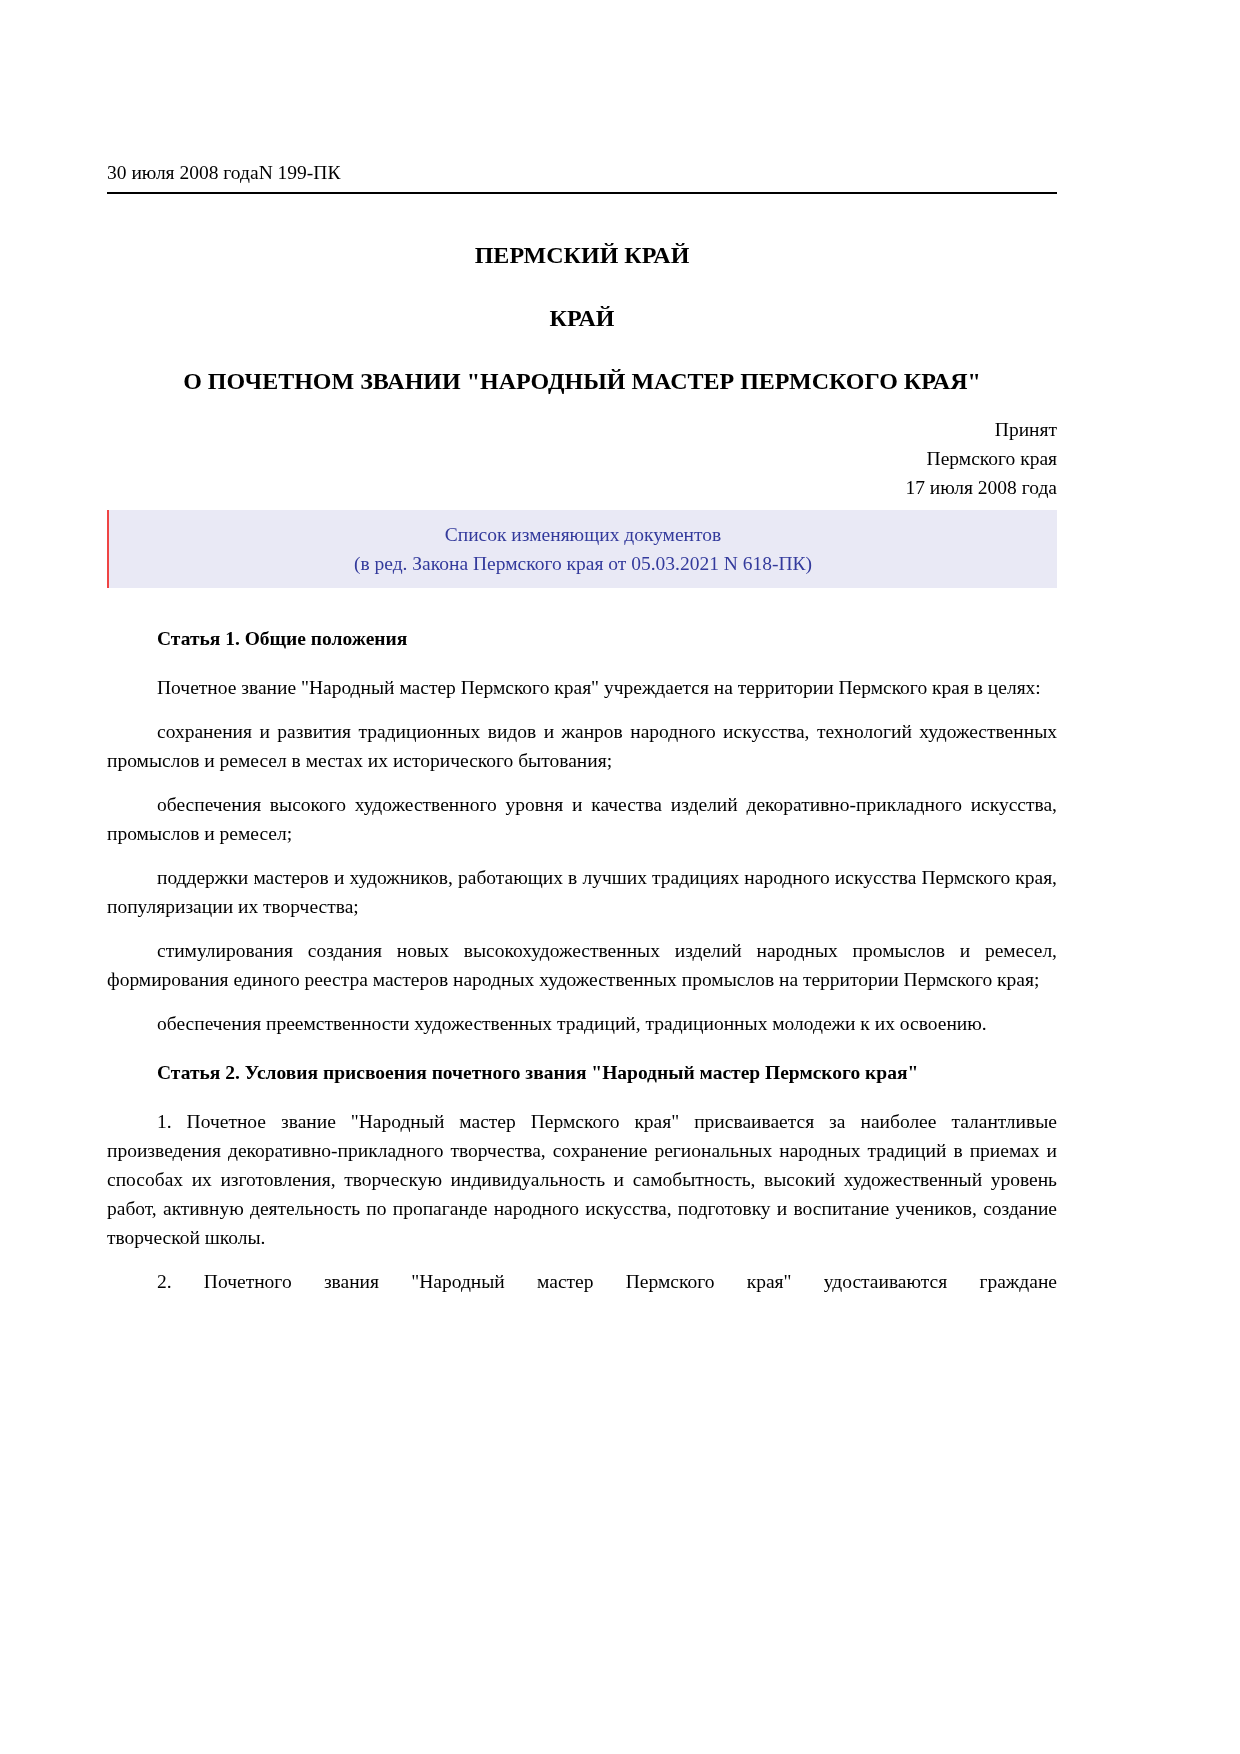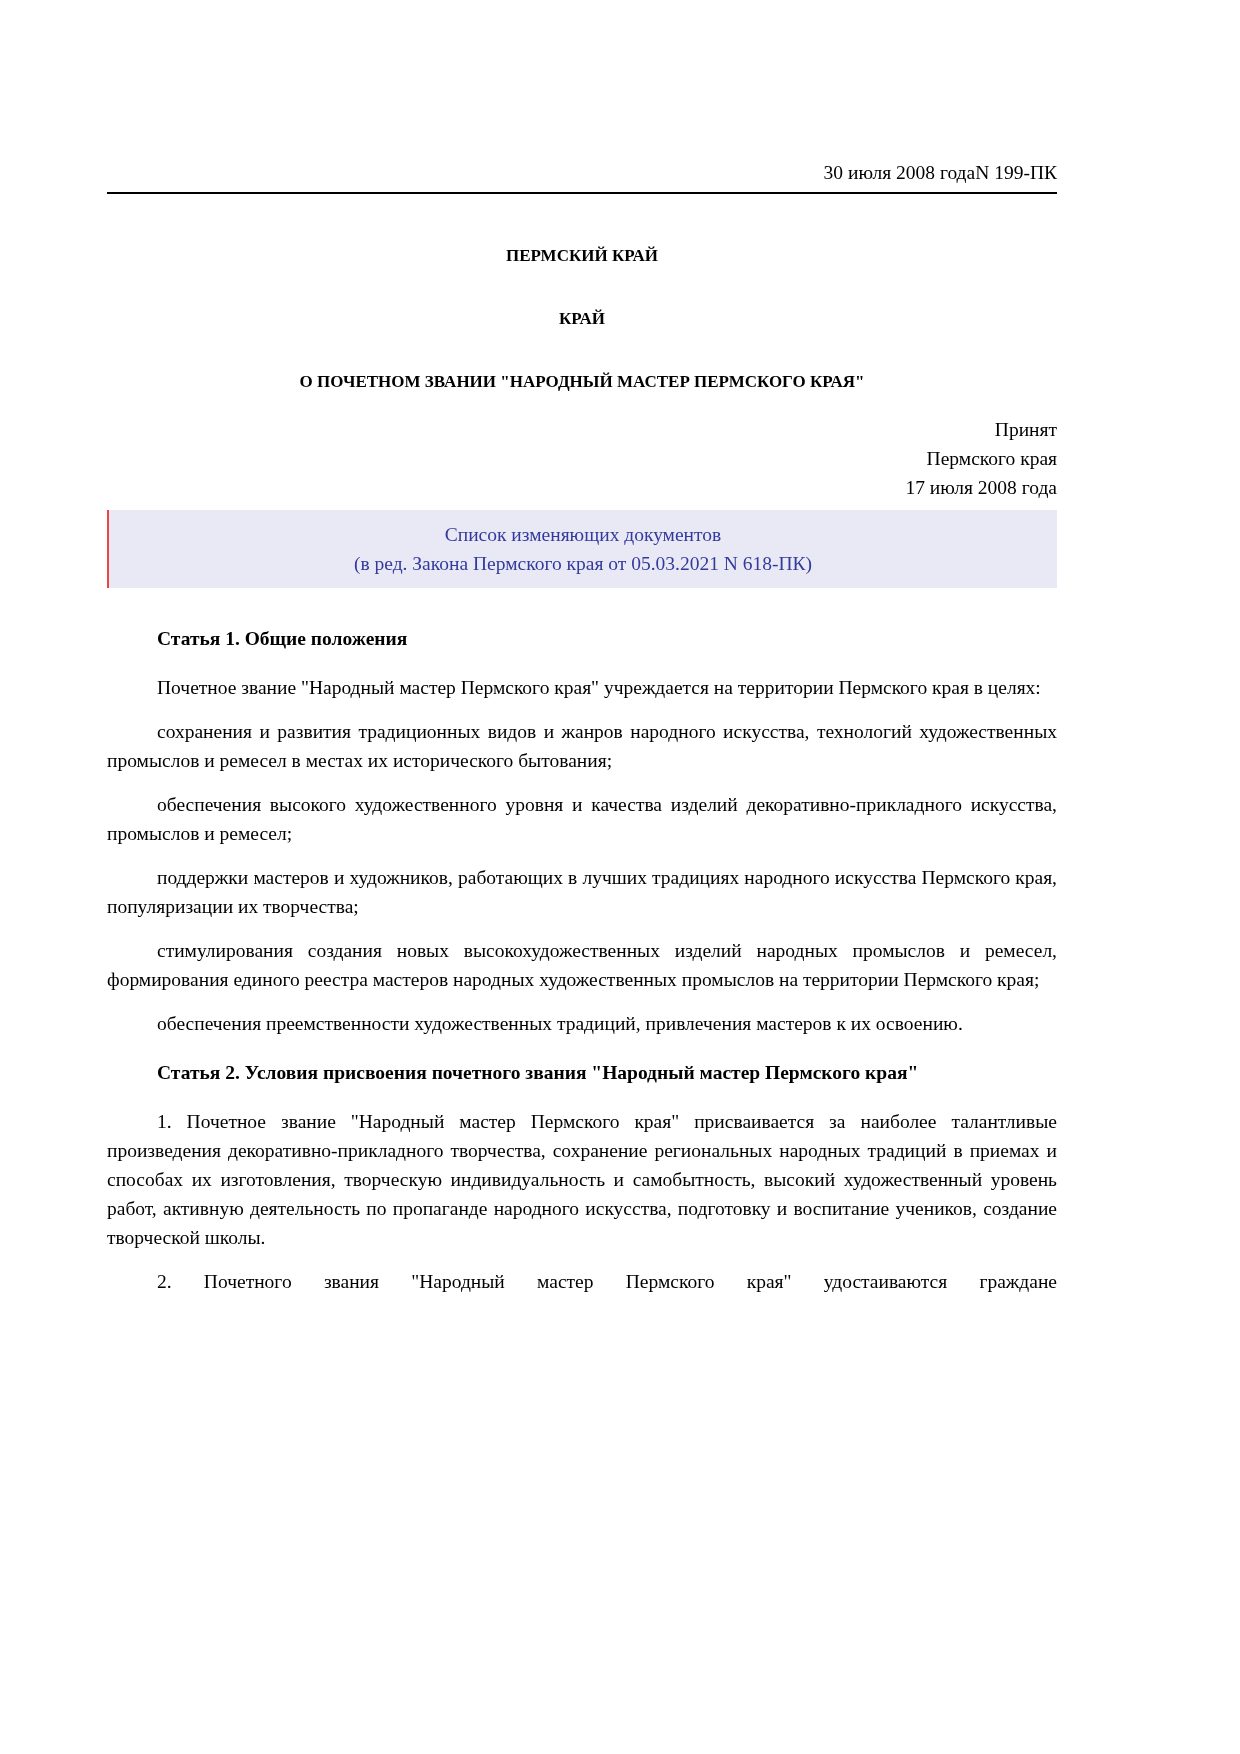--- a/index.html
+++ b/index.html
@@ -12,33 +12,33 @@
     background: #ffffff;
     font-family: "Liberation Serif", "DejaVu Serif", serif;
     font-size: 19.5px;
     line-height: 29px;
     color: #000000;
     padding: 158px 183px 40px 107px;
     overflow: hidden;
   }
   .header-row {
     display: flex;
-    justify-content: flex-end;
+    justify-content: flex-start;
     align-items: baseline;
   }
   .rule {
     border: none;
     border-top: 2px solid #000000;
     margin-top: 5px;
     height: 0;
   }
   .center-h {
     text-align: center;
     font-weight: bold;
-    font-size: 17px;
+    font-size: 24px;
     line-height: 31px;
   }
   .h-region { margin-top: 46px; }
   .h-law    { margin-top: 32px; }
   .h-title  { margin-top: 32px; }
   .adoption {
     margin-top: 18px;
     text-align: right;
   }
   .amendbox {
@@ -89,19 +89,19 @@
     <div>Список изменяющих документов</div>
     <div>(в ред. Закона Пермского края от 05.03.2021 N 618-ПК)</div>
   </div>
 
   <div class="art-heading first">Статья 1. Общие положения</div>
   <p class="para">Почетное звание "Народный мастер Пермского края" учреждается на территории Пермского края в целях:</p>
   <p class="para">сохранения и развития традиционных видов и жанров народного искусства, технологий художественных промыслов и ремесел в местах их исторического бытования;</p>
   <p class="para">обеспечения высокого художественного уровня и качества изделий декоративно-прикладного искусства, промыслов и ремесел;</p>
   <p class="para">поддержки мастеров и художников, работающих в лучших традициях народного искусства Пермского края, популяризации их творчества;</p>
   <p class="para">стимулирования создания новых высокохудожественных изделий народных промыслов и ремесел, формирования единого реестра мастеров народных художественных промыслов на территории Пермского края;</p>
-  <p class="para">обеспечения преемственности художественных традиций, привлечения мастеров к их освоению.</p>
+  <p class="para">обеспечения преемственности художественных традиций, традиционных молодежи к их освоению.</p>
 
   <div class="art-heading">Статья 2. Условия присвоения почетного звания "Народный мастер Пермского края"</div>
   <p class="para">1. Почетное звание "Народный мастер Пермского края" присваивается за наиболее талантливые произведения декоративно-прикладного творчества, сохранение региональных народных традиций в приемах и способах их изготовления, творческую индивидуальность и самобытность, высокий художественный уровень работ, активную деятельность по пропаганде народного искусства, подготовку и воспитание учеников, создание творческой школы.</p>
   <p class="para cutoff">2. Почетного звания "Народный мастер Пермского края" удостаиваются граждане</p>
 
 </div>
 
 </body></html>

